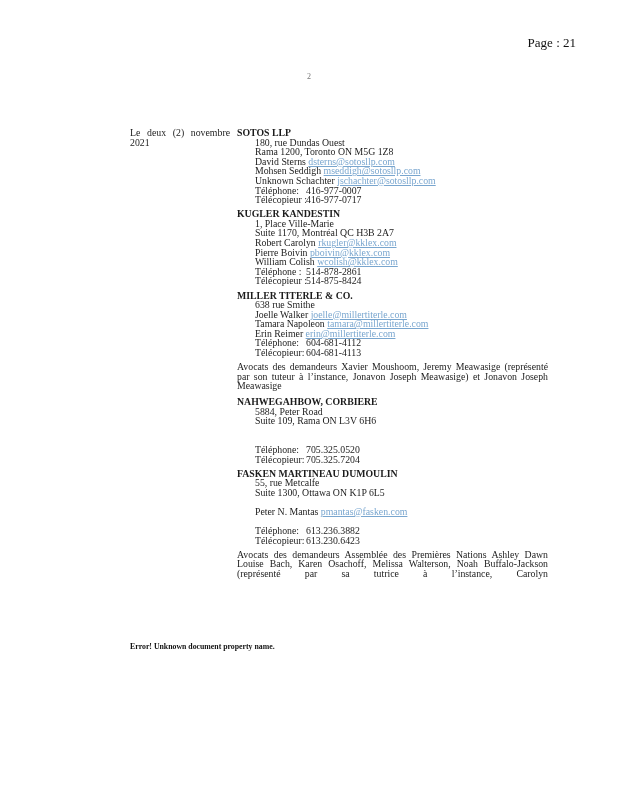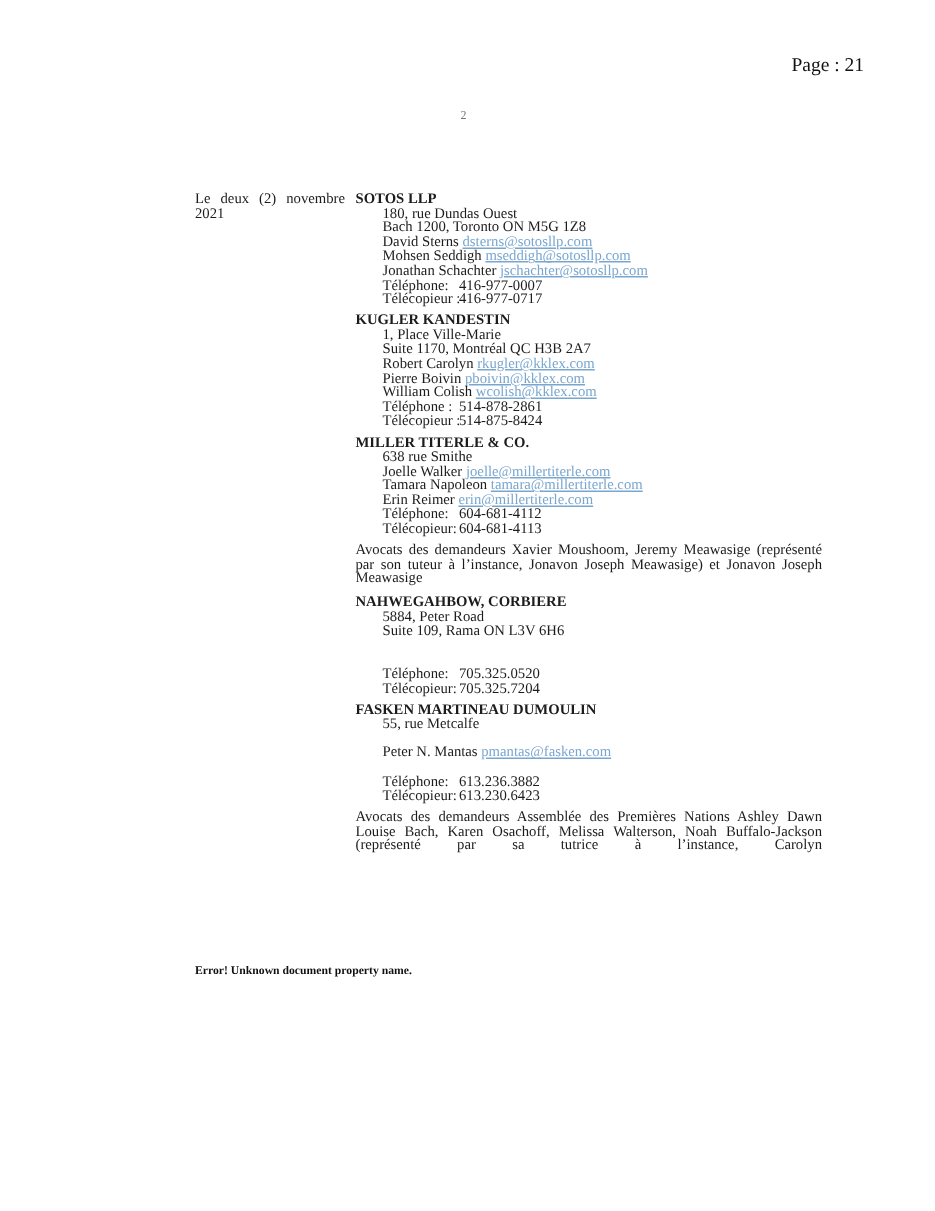--- a/index.html
+++ b/index.html
@@ -50,24 +50,24 @@
 
   <div class="content">
     <div class="date-col">
       <div class="date-l1">Le deux (2) novembre</div>
       <div class="date-l2">2021</div>
     </div>
     <div class="firms-col" id="firms-col">
         <div class="firm-block">
           <div class="firm-name">SOTOS LLP</div>
           <div class="addr-line">180, rue Dundas Ouest</div>
-          <div class="addr-line">Bach 1200, Toronto ON M5G 1Z8</div>
+          <div class="addr-line">Rama 1200, Toronto ON M5G 1Z8</div>
           <div class="contact-line"><span class="cname">David Sterns </span><a class="email-link">dsterns@sotosllp.com</a></div>
           <div class="contact-line"><span class="cname">Mohsen Seddigh </span><a class="email-link">mseddigh@sotosllp.com</a></div>
-          <div class="contact-line"><span class="cname">Jonathan Schachter </span><a class="email-link">jschachter@sotosllp.com</a></div>
+          <div class="contact-line"><span class="cname">Unknown Schachter </span><a class="email-link">jschachter@sotosllp.com</a></div>
           <div class="prow"><span class="plabel">Téléphone:</span><span class="pnum">416-977-0007</span></div>
           <div class="prow"><span class="plabel">Télécopieur :</span><span class="pnum">416-977-0717</span></div>
         </div>
         <div class="firm-block">
           <div class="firm-name">KUGLER KANDESTIN</div>
           <div class="addr-line">1, Place Ville-Marie</div>
           <div class="addr-line">Suite 1170, Montréal QC H3B 2A7</div>
           <div class="contact-line"><span class="cname">Robert Carolyn </span><a class="email-link">rkugler@kklex.com</a></div>
           <div class="contact-line"><span class="cname">Pierre Boivin </span><a class="email-link">pboivin@kklex.com</a></div>
           <div class="contact-line"><span class="cname">William Colish </span><a class="email-link">wcolish@kklex.com</a></div>
@@ -89,20 +89,21 @@
           <div class="addr-line">5884, Peter Road</div>
           <div class="addr-line">Suite 109, Rama ON L3V 6H6</div>
           <div class="blank"></div>
           <div class="blank"></div>
           <div class="prow"><span class="plabel">Téléphone:</span><span class="pnum">705.325.0520</span></div>
           <div class="prow"><span class="plabel">Télécopieur:</span><span class="pnum">705.325.7204</span></div>
         </div>
         <div class="firm-block">
           <div class="firm-name">FASKEN MARTINEAU DUMOULIN</div>
           <div class="addr-line">55, rue Metcalfe</div>
+          <div class="addr-line">Suite 1300, Ottawa ON K1P 6L5</div>
           <div class="blank"></div>
           <div class="contact-line"><span class="cname">Peter N. Mantas </span><a class="email-link">pmantas@fasken.com</a></div>
           <div class="blank"></div>
           <div class="prow"><span class="plabel">Téléphone:</span><span class="pnum">613.236.3882</span></div>
           <div class="prow"><span class="plabel">Télécopieur:</span><span class="pnum">613.230.6423</span></div>
         </div>
         <div class="para jlast">Avocats des demandeurs Assemblée des Premières Nations Ashley Dawn Louise Bach, Karen Osachoff, Melissa Walterson, Noah Buffalo-Jackson (représenté par sa tutrice à l’instance, Carolyn</div>
       </div>
   </div>
 

